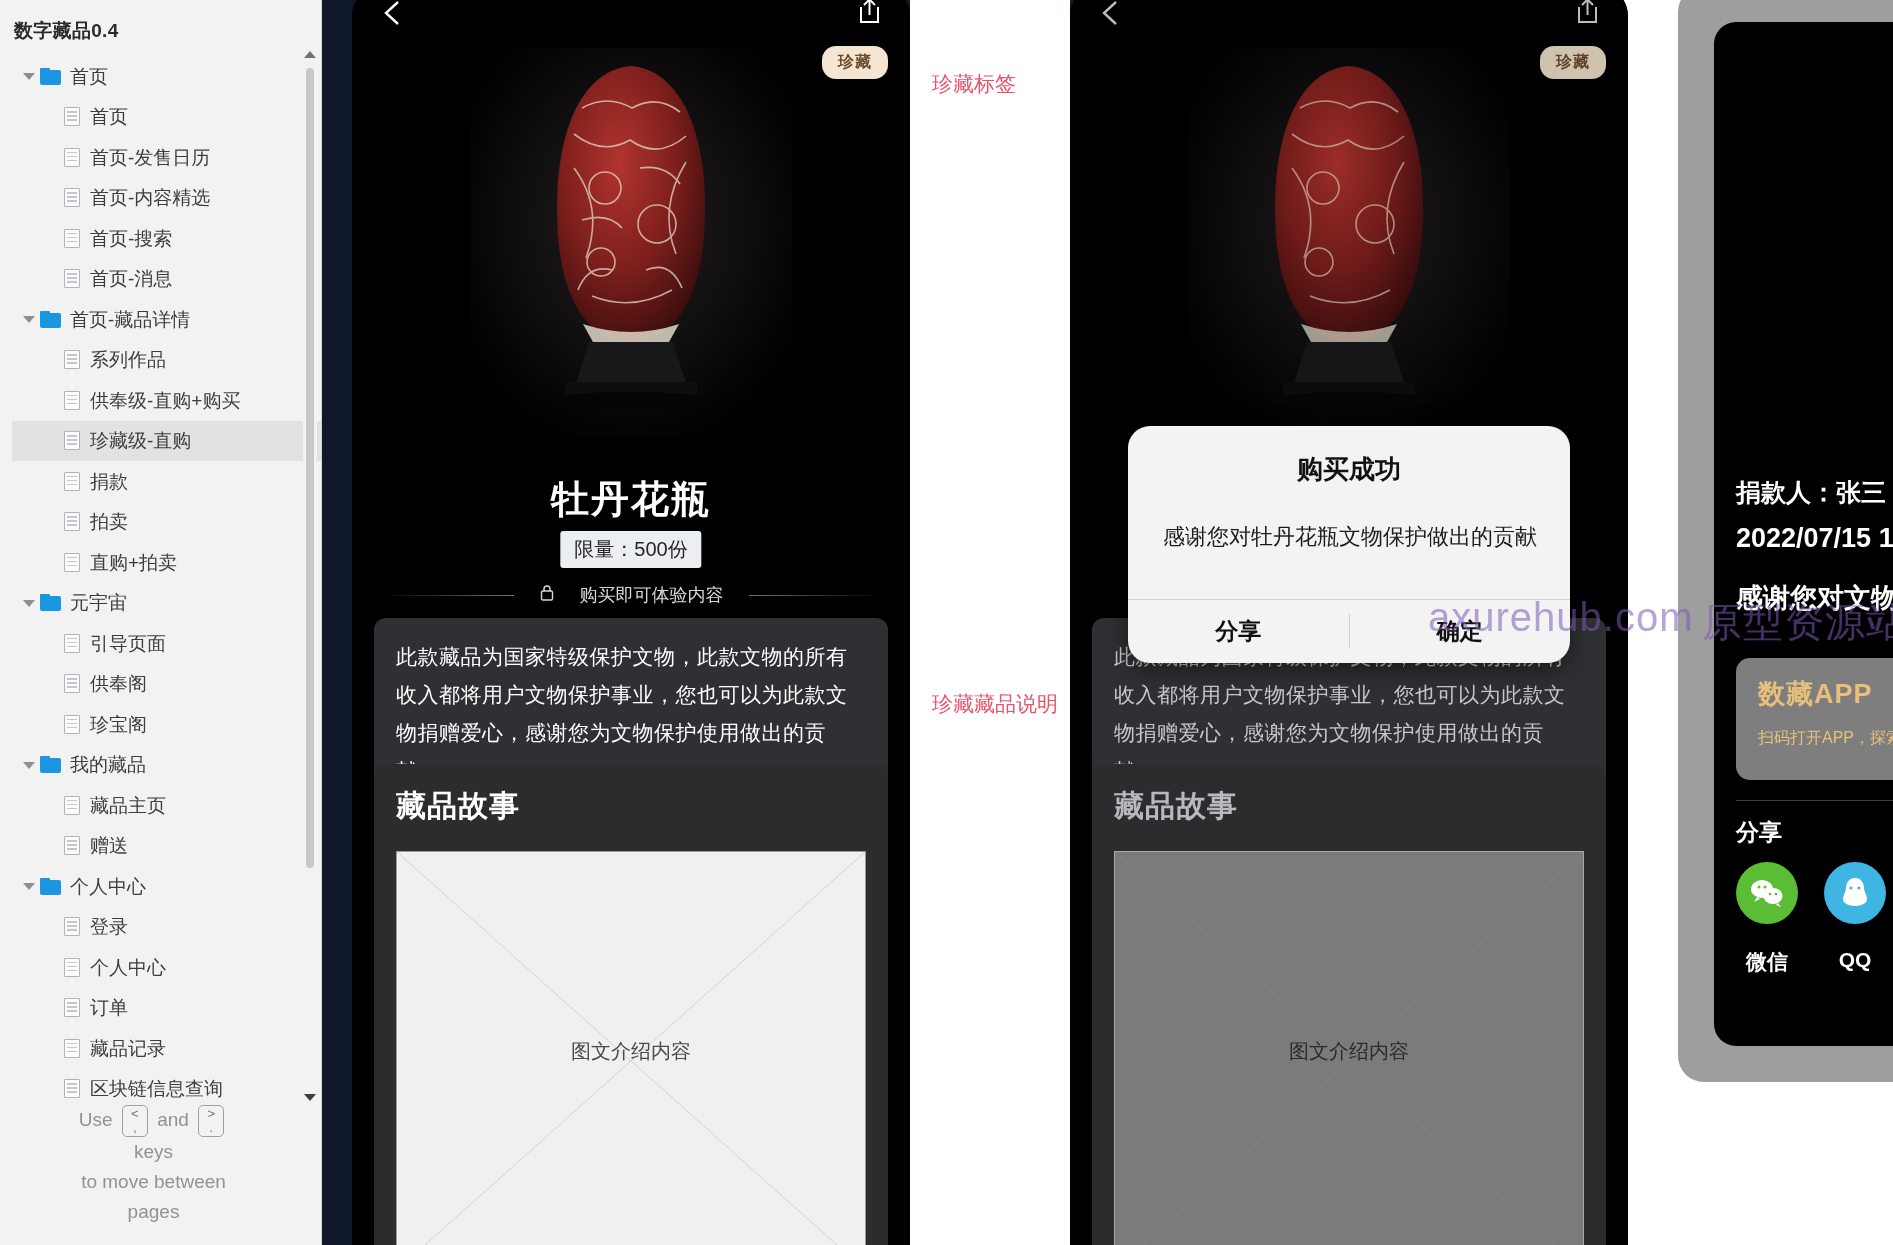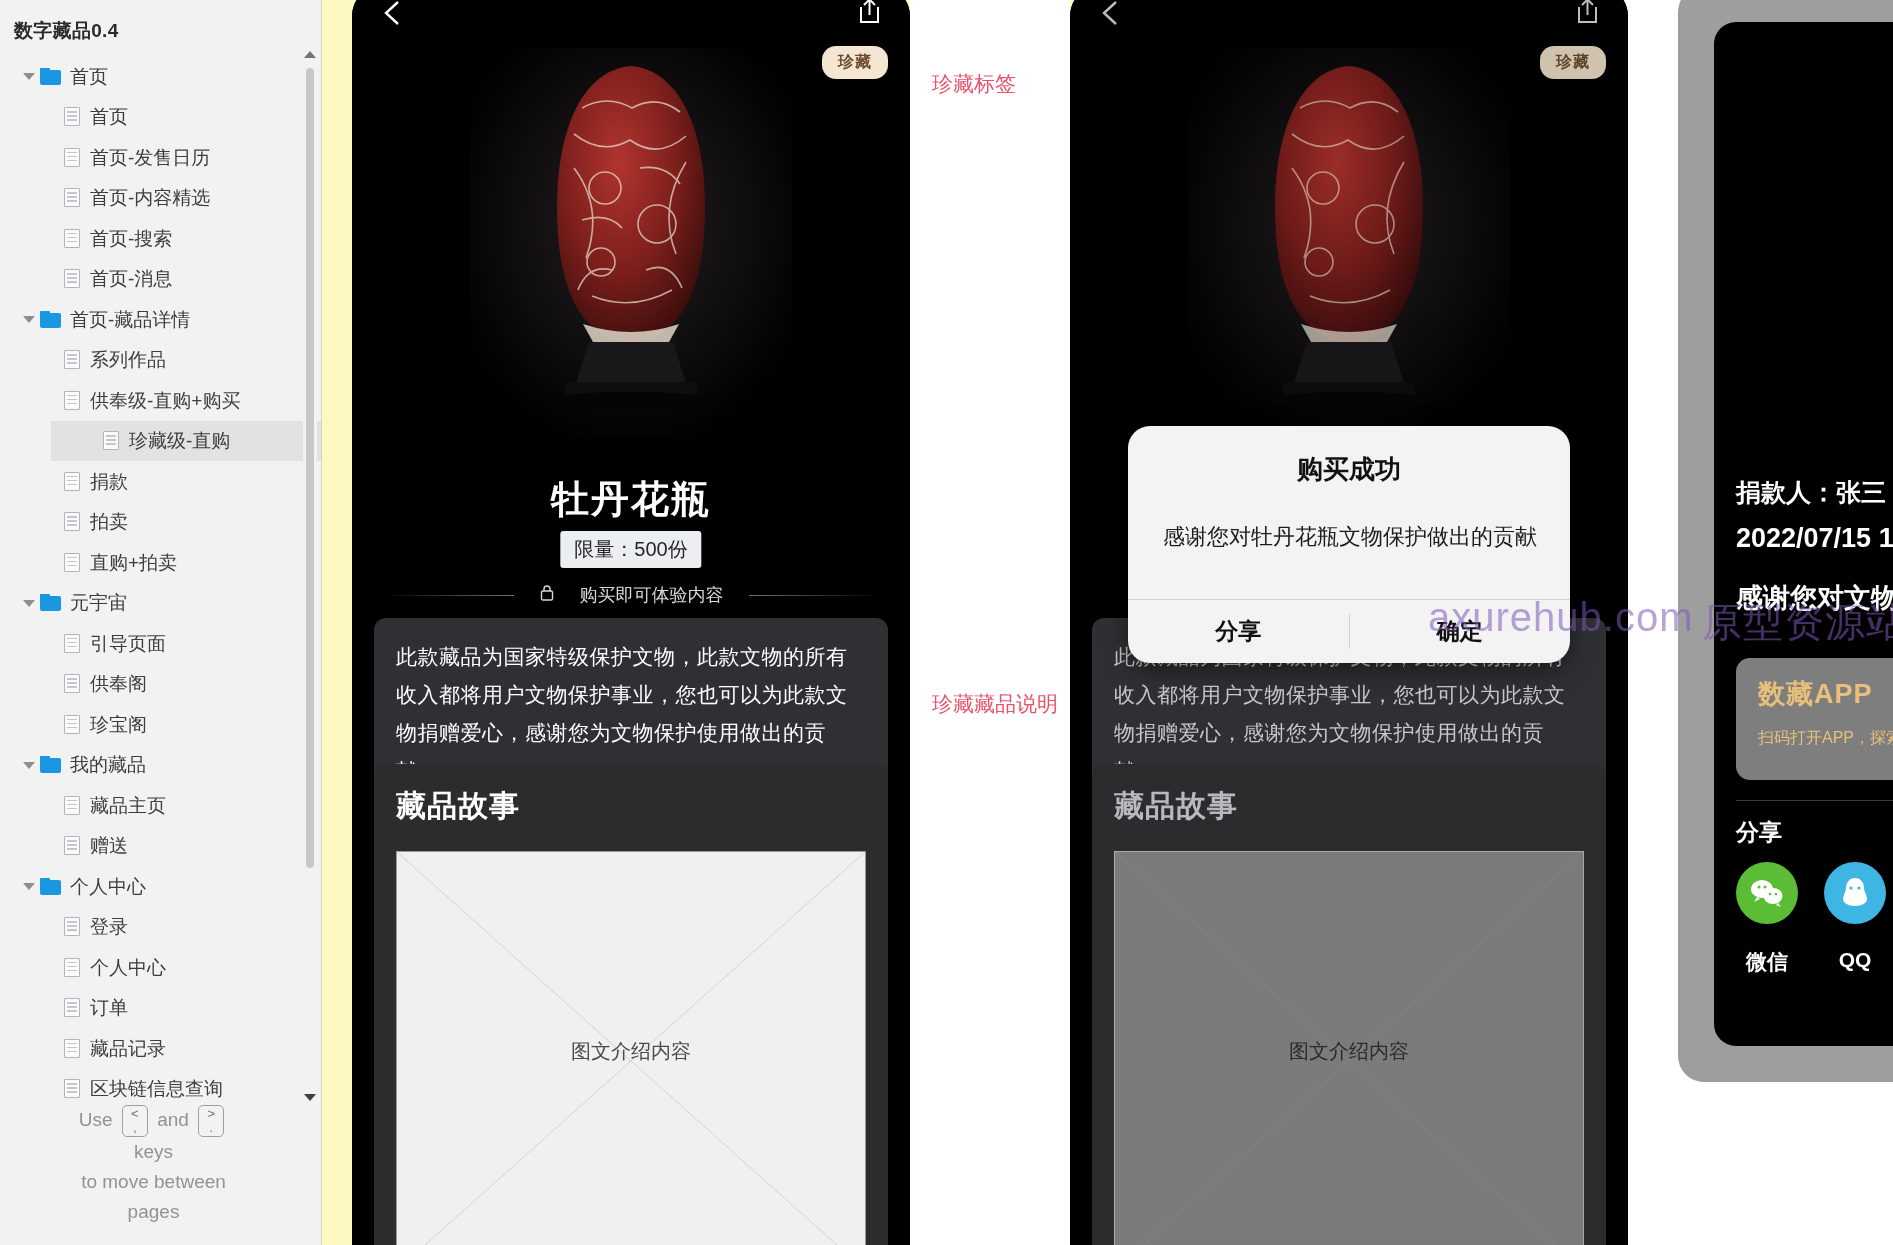--- a/index.html
+++ b/index.html
@@ -2,38 +2,38 @@
 <html><head>
 <meta charset="utf-8">
 <style>
   * { box-sizing: border-box; margin: 0; padding: 0; }
   html, body {
     width: 1893px; height: 1245px;
     background: #ffffff;
     font-family: "Liberation Sans", "DejaVu Sans", sans-serif;
     overflow: hidden;
   }
-  .app { position: relative; width: 1573px; height: 1245px; background: #fef9c3; }
+  .app { position: relative; width: 1573px; height: 1245px; background: #0f172a; }
 
   
   .sidebar {
     position: absolute; left: 0; top: 0; width: 322px; height: 1245px;
     background: #f2f2f2; border-right: 1px solid #d4d4d4;
     overflow: hidden;
   }
   .sidebar-title {
     font-size: 19px; font-weight: bold; color: #2a2a2a;
     padding: 18px 0 12px 14px; letter-spacing: .3px;
   }
   .tree { padding-left: 12px; }
   .tree-row {
     display: flex; align-items: center; height: 40.5px;
     padding-left: 8px; font-size: 19px; color: #3d3d3d; white-space: nowrap;
   }
-  .tree-row.selected { background: #e2e2e2; margin-left: 39px; }
+  .tree-row.selected { background: #e2e2e2; }
   .twisty {
     width: 18px; min-width: 18px; height: 18px; position: relative; margin-right: 2px;
   }
   .twisty.open::before {
     content: ""; position: absolute; left: 3px; top: 6px;
     border-left: 6px solid transparent; border-right: 6px solid transparent;
     border-top: 7px solid #8a8f96;
   }
   .indent-1 { padding-left: 8px; }
   .indent-2 { padding-left: 52px; }

